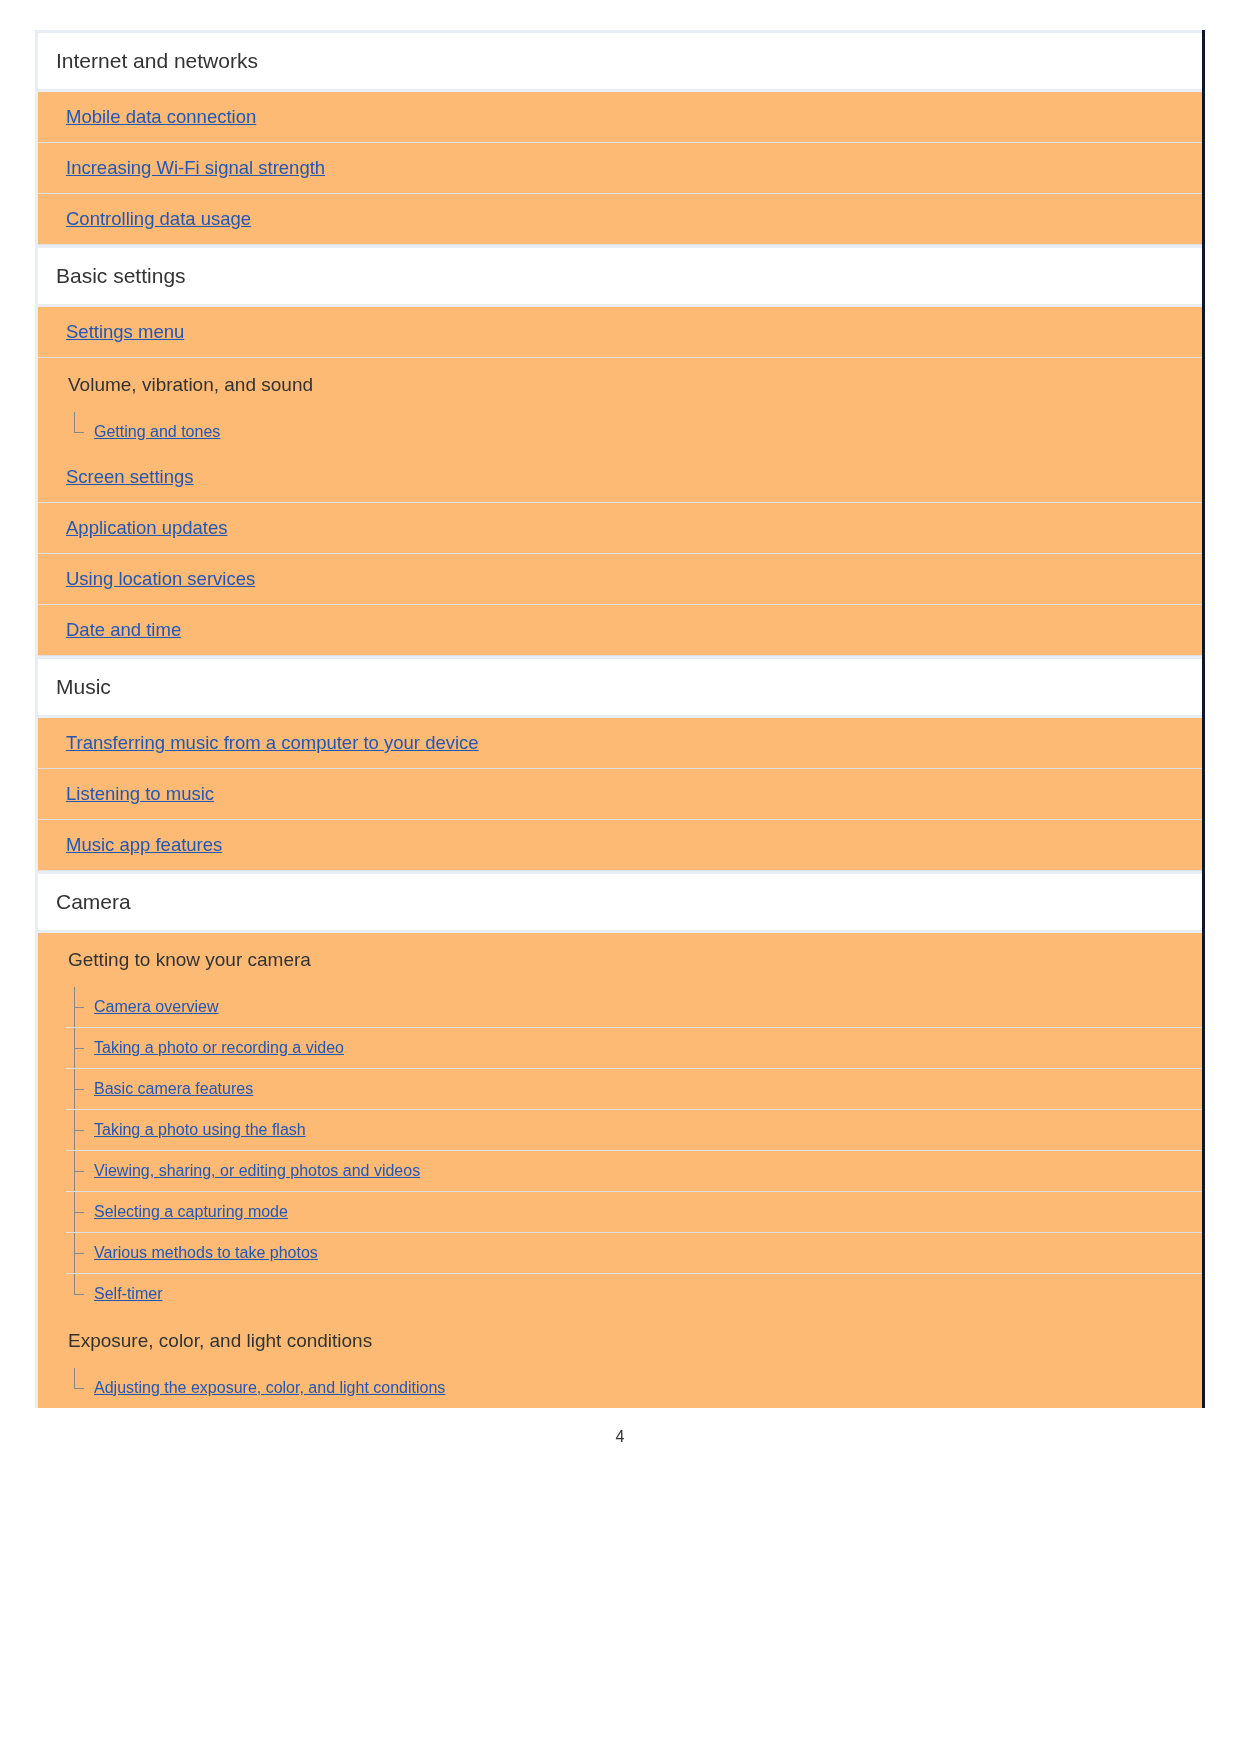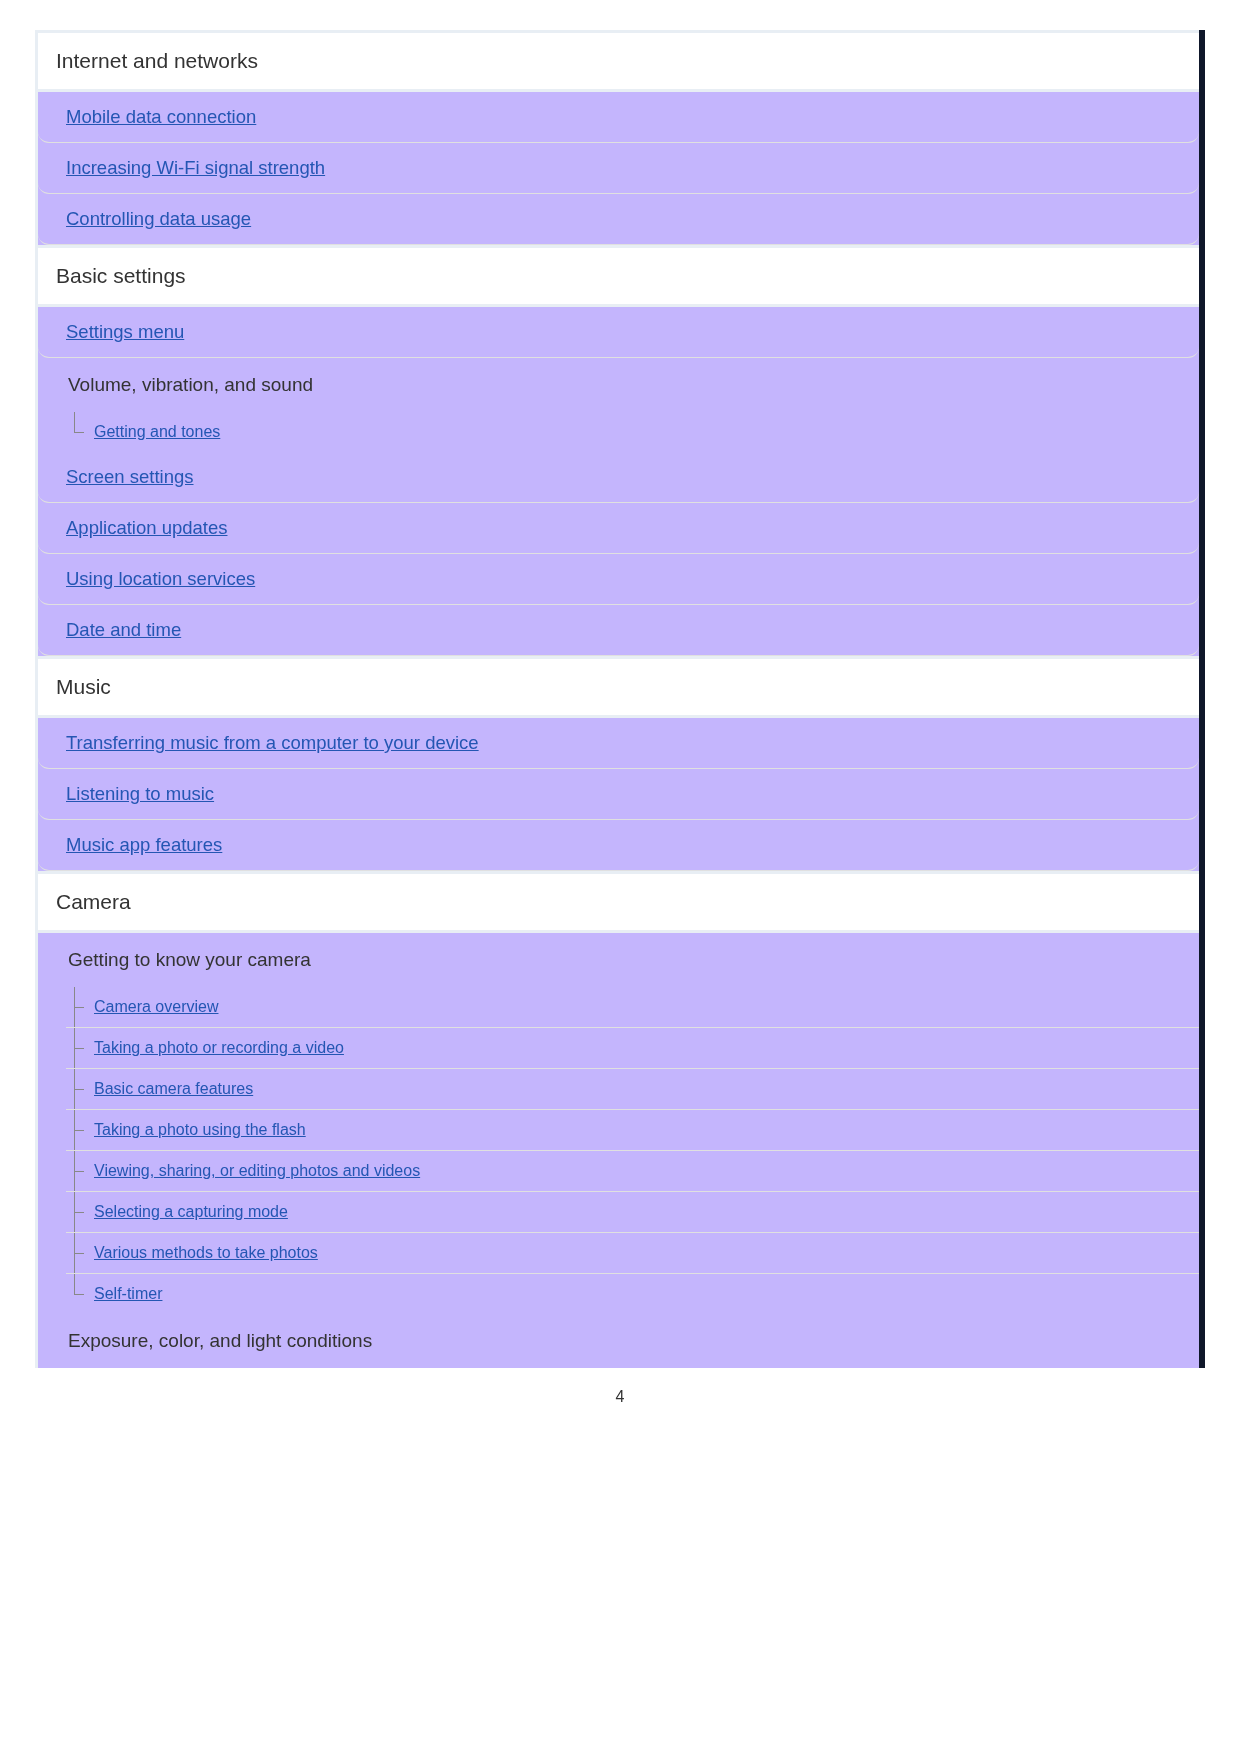--- a/index.html
+++ b/index.html
@@ -5,37 +5,36 @@
   * { box-sizing: border-box; margin: 0; padding: 0; }
   html, body { width: 1240px; height: 1754px; }
   body {
     font-family: Arial, Helvetica, sans-serif;
     background: #fff;
     color: #333;
     padding: 30px 35px 0 35px;
   }
   .panel {
     border-left: 3px solid #e8eef4;
-    border-right: 6px solid #0f172a;
-    background: #c4b5fd;
+    border-right: 3px solid #0f172a;
+    background: #fdba74;
   }
   .section-header {
     background: #fff;
     border-top: 3px solid #e8eef4;
     border-bottom: 3px solid #e8eef4;
     padding: 16px 18px;
     font-size: 21px;
     font-weight: 400;
     color: #333;
   }
   .link-row {
     padding: 14px 18px 14px 28px;
     border-bottom: 1px solid #e0e0e0;
     font-size: 18.5px;
-    border-radius: 11px;
   }
   .link-row:last-child { border-bottom: none; }
   .link-row a {
     color: #2456b3;
     text-decoration: underline;
   }
   .sub-header {
     padding: 16px 30px;
     font-size: 19px;
     color: #333;
@@ -110,14 +109,17 @@
       <div class="tree-item"><a href="#">Camera overview</a></div>
       <div class="tree-item"><a href="#">Taking a photo or recording a video</a></div>
       <div class="tree-item"><a href="#">Basic camera features</a></div>
       <div class="tree-item"><a href="#">Taking a photo using the flash</a></div>
       <div class="tree-item"><a href="#">Viewing, sharing, or editing photos and videos</a></div>
       <div class="tree-item"><a href="#">Selecting a capturing mode</a></div>
       <div class="tree-item"><a href="#">Various methods to take photos</a></div>
       <div class="tree-item last"><a href="#">Self-timer</a></div>
     </div>
     <div class="sub-header">Exposure, color, and light conditions</div>
+    <div class="tree">
+      <div class="tree-item last"><a href="#">Adjusting the exposure, color, and light conditions</a></div>
+    </div>
   </div>
 <div class="page-number">4</div>
 
 </body></html>

